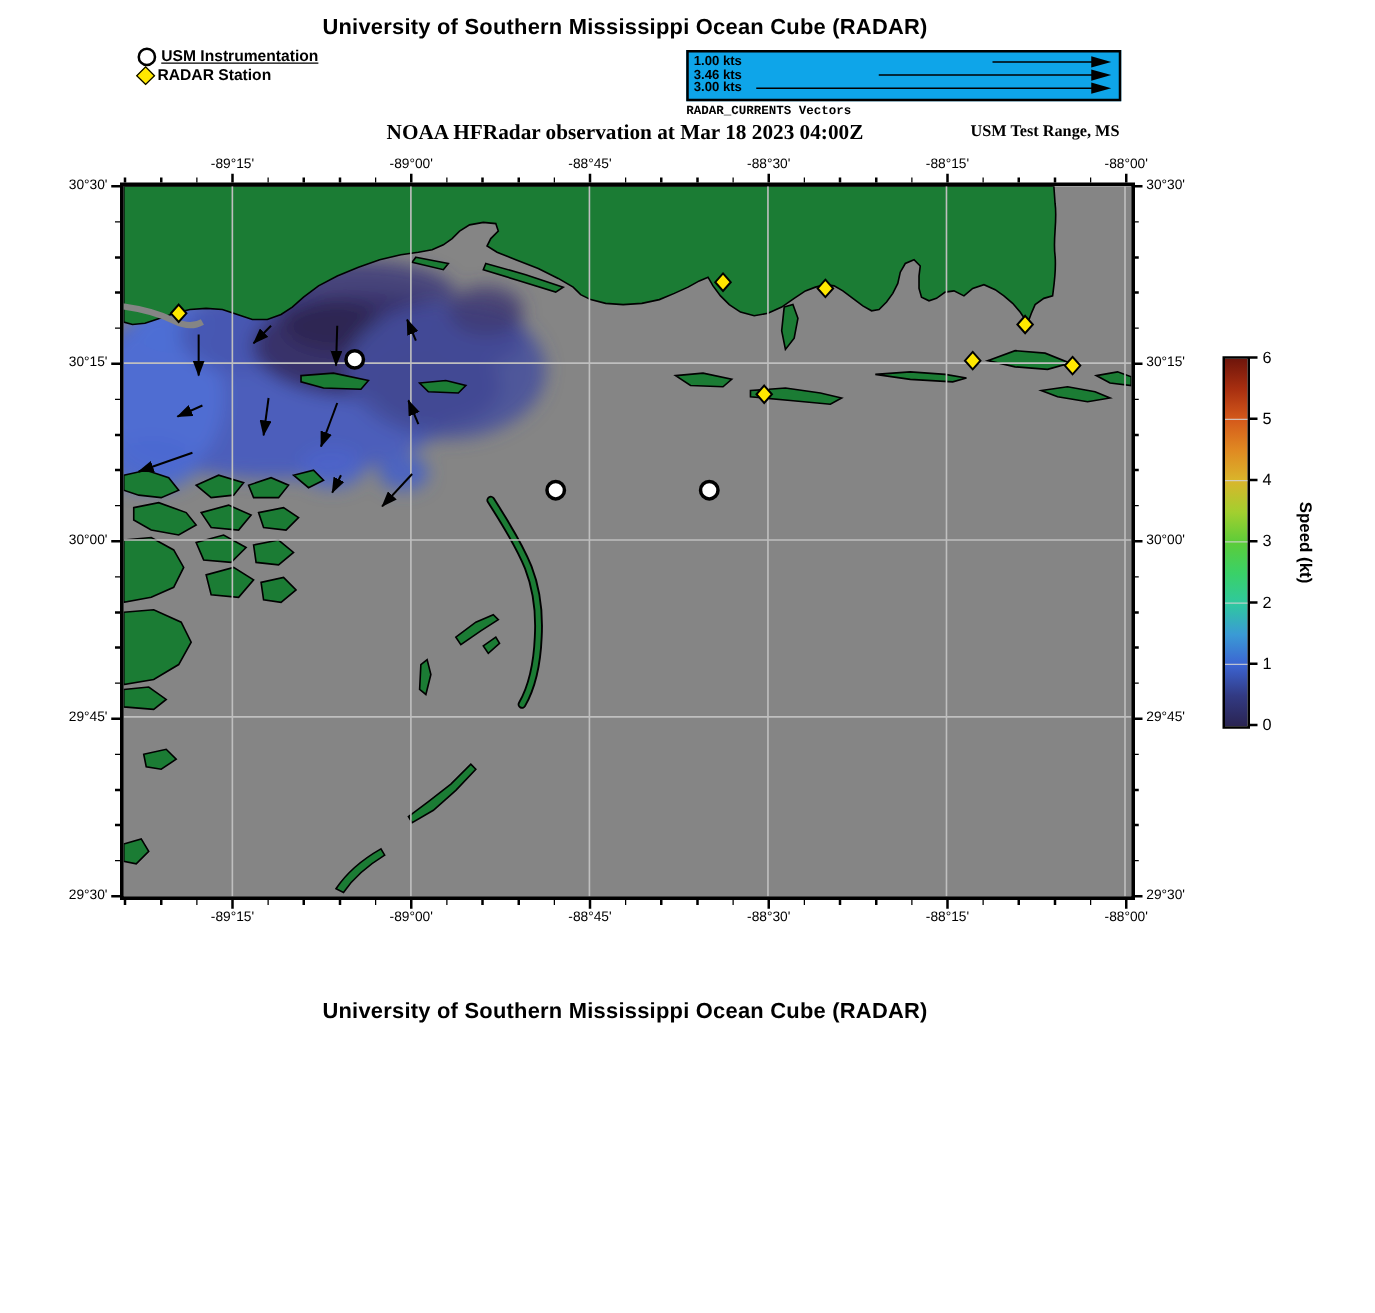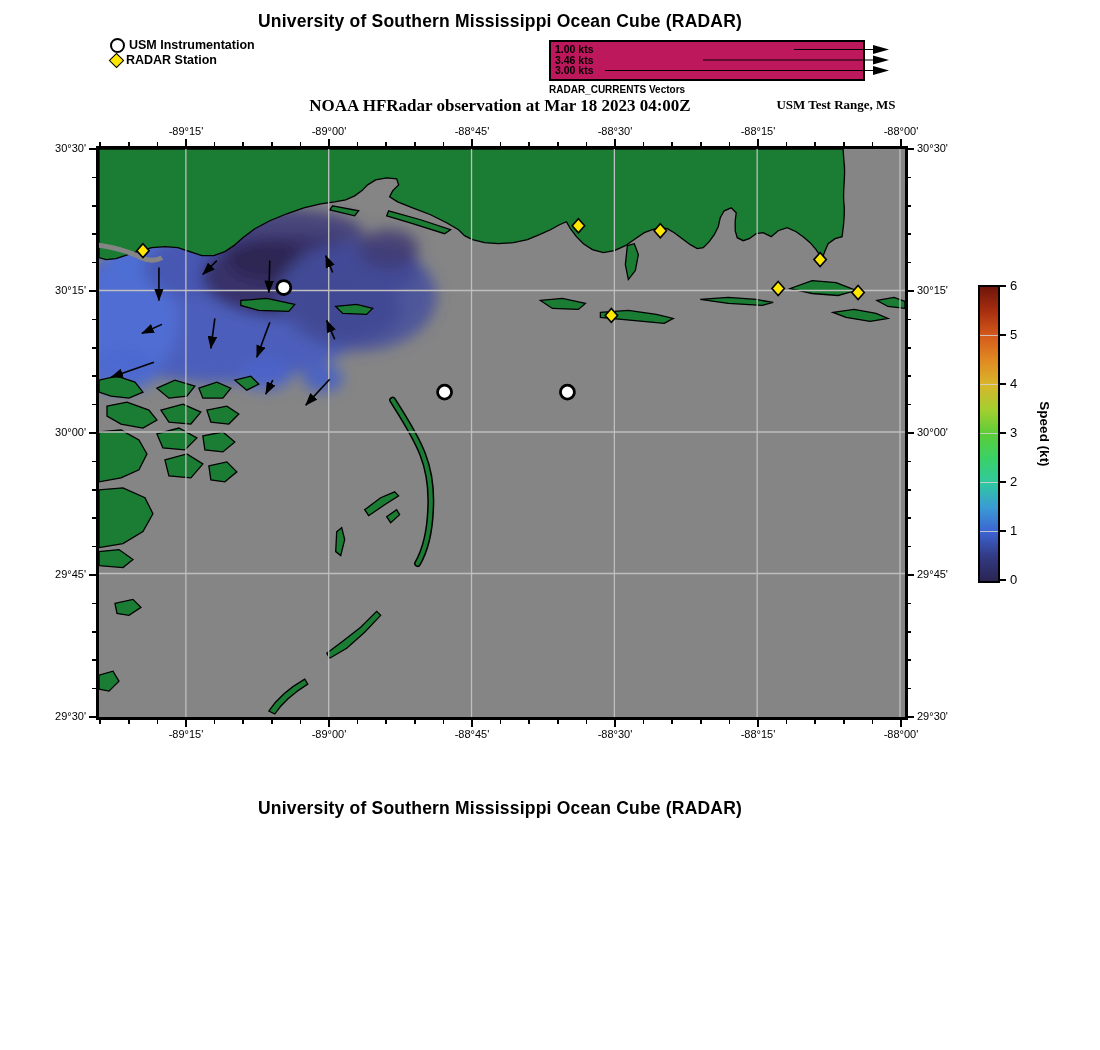--- a/index.html
+++ b/index.html
@@ -6,22 +6,22 @@
   #fig{position:relative;width:1100px;height:1050px;background:#ffffff;overflow:hidden;
        font-family:"Liberation Sans",sans-serif;color:#000;}
   .abs{position:absolute;}
   .title{font-weight:bold;font-size:17.5px;text-align:center;letter-spacing:0.2px;}
   .subtitle{font-family:"Liberation Serif",serif;font-weight:bold;font-size:17px;text-align:center;}
   .rangelbl{font-family:"Liberation Serif",serif;font-weight:bold;font-size:13px;text-align:center;}
   .legrow{position:absolute;height:15px;line-height:15px;font-size:12.5px;font-weight:bold;white-space:nowrap;}
   .legrow .ic{display:inline-block;vertical-align:middle;margin-right:4px;}
   .circ{width:11px;height:11px;border:2px solid #000;border-radius:50%;background:#fff;}
   .diam{width:9px;height:9px;border:1.6px solid #000;background:#ffe800;transform:rotate(45deg);margin-left:1px;}
-  #vkey{position:absolute;left:549px;top:40px;width:316px;height:41px;border:2.5px solid #000;
-        box-sizing:border-box;background:#be185d;}
+  #vkey{position:absolute;left:549px;top:40px;width:348px;height:41px;border:2.5px solid #000;
+        box-sizing:border-box;background:#0ea5e9;}
   .vkl{position:absolute;left:4px;font-size:10.5px;font-weight:bold;line-height:10.5px;white-space:nowrap;}
   .vcap{position:absolute;font-size:10px;font-weight:bold;white-space:nowrap;}
   #map{position:absolute;left:96px;top:146px;width:812px;height:574px;border:3px solid #000;
        box-sizing:border-box;}
   #mapsvg{position:absolute;left:0;top:0;width:806px;height:568px;}
   .tick{position:absolute;background:#000;}
   .axlab{position:absolute;font-size:11px;white-space:nowrap;}
   #cbar{position:absolute;left:978px;top:285px;width:22px;height:298px;border:2px solid #000;box-sizing:border-box;}
   .cbline{position:absolute;height:1px;background:rgba(210,210,210,0.85);}
   .cblab{position:absolute;font-size:13px;}
@@ -31,41 +31,41 @@
 </head>
 <body>
 
 <div id="fig">
 
   <div class="abs title" style="left:0;top:11px;width:1000px;">University of Southern Mississippi Ocean Cube (RADAR)</div>
   <div class="abs subtitle" style="left:0;top:96px;width:1000px;">NOAA HFRadar observation at Mar 18 2023 04:00Z</div>
   <div class="abs rangelbl" style="left:736px;top:97px;width:200px;">USM Test Range, MS</div>
   <div class="abs title" style="left:0;top:798px;width:1000px;">University of Southern Mississippi Ocean Cube (RADAR)</div>
 
-  <div class="legrow" style="left:110px;top:38px;">
+  <div class="legrow" style="left:110px;top:38px;text-decoration:underline;">
     <span class="ic circ"></span><span>USM Instrumentation</span>
   </div>
   <div class="legrow" style="left:110px;top:53px;">
     <span class="ic diam"></span><span>RADAR Station</span>
   </div>
 
   <div id="vkey">
     <div class="vkl" style="top:2px;">1.00 kts</div>
     <div class="vkl" style="top:13px;">3.46 kts</div>
     <div class="vkl" style="top:23px;">3.00 kts</div>
     <svg id="vkeysvg" width="343" height="36" style="position:absolute;left:0;top:0;">
         <line x1="243" y1="7.5" x2="324" y2="7.5" stroke="#000" stroke-width="1.2"></line>
         <path d="M 338 7.5 L 322 3 L 322 12 Z" fill="#000"></path>
         <line x1="152" y1="18" x2="324" y2="18" stroke="#000" stroke-width="1.2"></line>
         <path d="M 338 18 L 322 13.5 L 322 22.5 Z" fill="#000"></path>
         <line x1="54" y1="28.5" x2="324" y2="28.5" stroke="#000" stroke-width="1.2"></line>
         <path d="M 338 28.5 L 322 24 L 322 33 Z" fill="#000"></path>
       </svg>
   </div>
-  <div class="vcap" style="left:549px;top:84px;">RADAR_CURRENTS Vectors</div>
+  <div class="vcap" style="left:549px;top:84px;font-family:Liberation Mono, monospace;">RADAR_CURRENTS Vectors</div>
 
   <div id="map">
     <svg id="mapsvg" viewBox="0 0 807 570" preserveAspectRatio="none">
       <defs>
         <filter id="blur" x="-30%" y="-30%" width="160%" height="160%">
           <feGaussianBlur stdDeviation="7"></feGaussianBlur>
         </filter>
         <marker id="ah" viewBox="0 0 8 6" refX="7.5" refY="3" markerWidth="8" markerHeight="6" orient="auto">
           <path d="M0 0 L8 3 L0 6 Z" fill="#000"></path>
         </marker>

